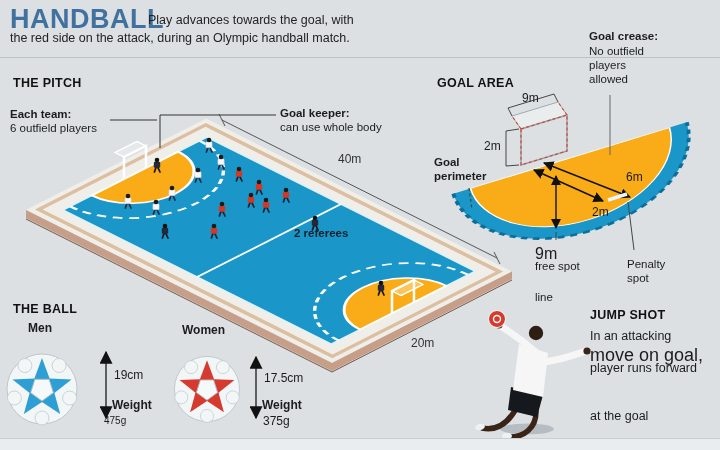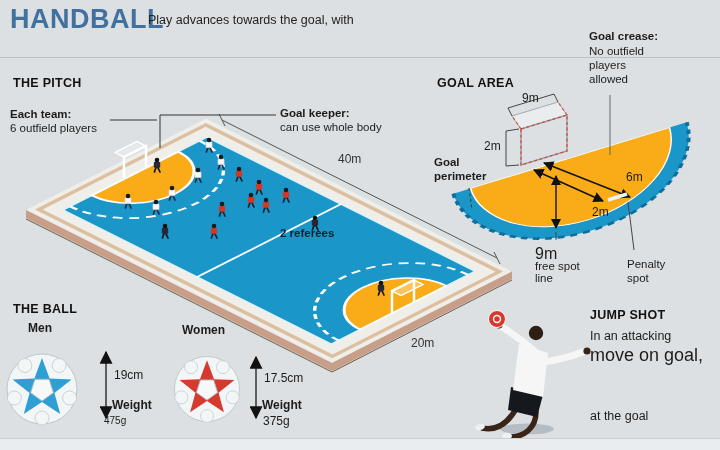--- a/index.html
+++ b/index.html
@@ -175,57 +175,59 @@
       <path d="M544,362 C558,360 572,356 583,352" stroke="#f6f6f6" stroke-width="7" fill="none" stroke-linecap="round"></path>
       <circle cx="587" cy="351" r="3.6" fill="#3a2417"></circle>
       <circle cx="536" cy="333" r="7.2" fill="#2f1f13"></circle>
       <circle cx="497" cy="319" r="8.5" fill="#d6392e" stroke="#fff" stroke-width="1"></circle>
       <circle cx="497" cy="319" r="3.5" fill="none" stroke="#fff" stroke-width="1.4"></circle>
     </g>
   </svg>
 
   <div class="title">HANDBALL</div>
   <div class="sub" style="left:148px;top:13px">Play advances towards the goal, with</div>
+  <div class="sub" style="left:10px;top:31px">the red side on the attack, during an Olympic handball match.</div>
   <div class="divider"></div>
   <div class="footer"></div>
 
   <div class="sec" style="left:13px;top:76px">THE PITCH</div>
   <div class="lbl b" style="left:10px;top:108px">Each team:</div>
   <div class="lbl" style="left:10px;top:122px">6 outfield players</div>
   <div class="lbl b" style="left:280px;top:107px">Goal keeper:</div>
   <div class="lbl" style="left:280px;top:121px">can use whole body</div>
   <div class="lbl" style="left:338px;top:153px;font-size:12px;color:#333">40m</div>
   <div class="lbl" style="left:411px;top:337px;font-size:12px;color:#333">20m</div>
-  <div class="lbl ref" style="left:280px;top:227px">2 referees</div>
+  <div class="lbl ref" style="left:294px;top:227px">2 referees</div>
 
   <div class="sec" style="left:437px;top:76px">GOAL AREA</div>
   <div class="lbl b" style="left:589px;top:30px">Goal crease:</div>
   <div class="lbl" style="left:589px;top:45px">No outfield</div>
   <div class="lbl" style="left:589px;top:59px">players</div>
   <div class="lbl" style="left:589px;top:73px">allowed</div>
   <div class="lbl" style="left:522px;top:92px;font-size:12px">9m</div>
   <div class="lbl" style="left:484px;top:140px;font-size:12px">2m</div>
   <div class="lbl b" style="left:434px;top:156px">Goal</div>
   <div class="lbl b" style="left:434px;top:170px">perimeter</div>
   <div class="lbl" style="left:626px;top:171px;font-size:12px">6m</div>
   <div class="lbl" style="left:592px;top:206px;font-size:12px">2m</div>
   <div class="lbl" style="left:535px;top:245px;font-size:16px">9m</div>
   <div class="lbl" style="left:535px;top:260px">free spot</div>
-  <div class="lbl" style="left:535px;top:272px">line</div>
+  <div class="lbl" style="left:535px;top:291px">line</div>
   <div class="lbl" style="left:627px;top:258px">Penalty</div>
   <div class="lbl" style="left:627px;top:272px">spot</div>
 
   <div class="sec" style="left:13px;top:302px">THE BALL</div>
   <div class="lbl b" style="left:28px;top:322px;font-size:12px">Men</div>
   <div class="lbl" style="left:114px;top:369px;font-size:12px">19cm</div>
   <div class="lbl b" style="left:112px;top:399px;font-size:12px">Weight</div>
   <div class="lbl" style="left:104px;top:415px;font-size:10px">475g</div>
   <div class="lbl b" style="left:182px;top:324px;font-size:12px">Women</div>
   <div class="lbl" style="left:264px;top:372px;font-size:12px">17.5cm</div>
   <div class="lbl b" style="left:262px;top:399px;font-size:12px">Weight</div>
   <div class="lbl" style="left:263px;top:415px;font-size:12px">375g</div>
 
   <div class="sec" style="left:590px;top:308px">JUMP SHOT</div>
   <div class="lbl" style="left:590px;top:330px;font-size:12.5px">In an attacking</div>
   <div class="lbl" style="left:590px;top:346px;font-size:18px">move on goal,</div>
+  <div class="lbl" style="left:590px;top:362px;font-size:12.5px">player runs forward</div>
   <div class="lbl" style="left:590px;top:410px;font-size:12.5px">at the goal</div>
 
 </div>
 
 </body></html>

